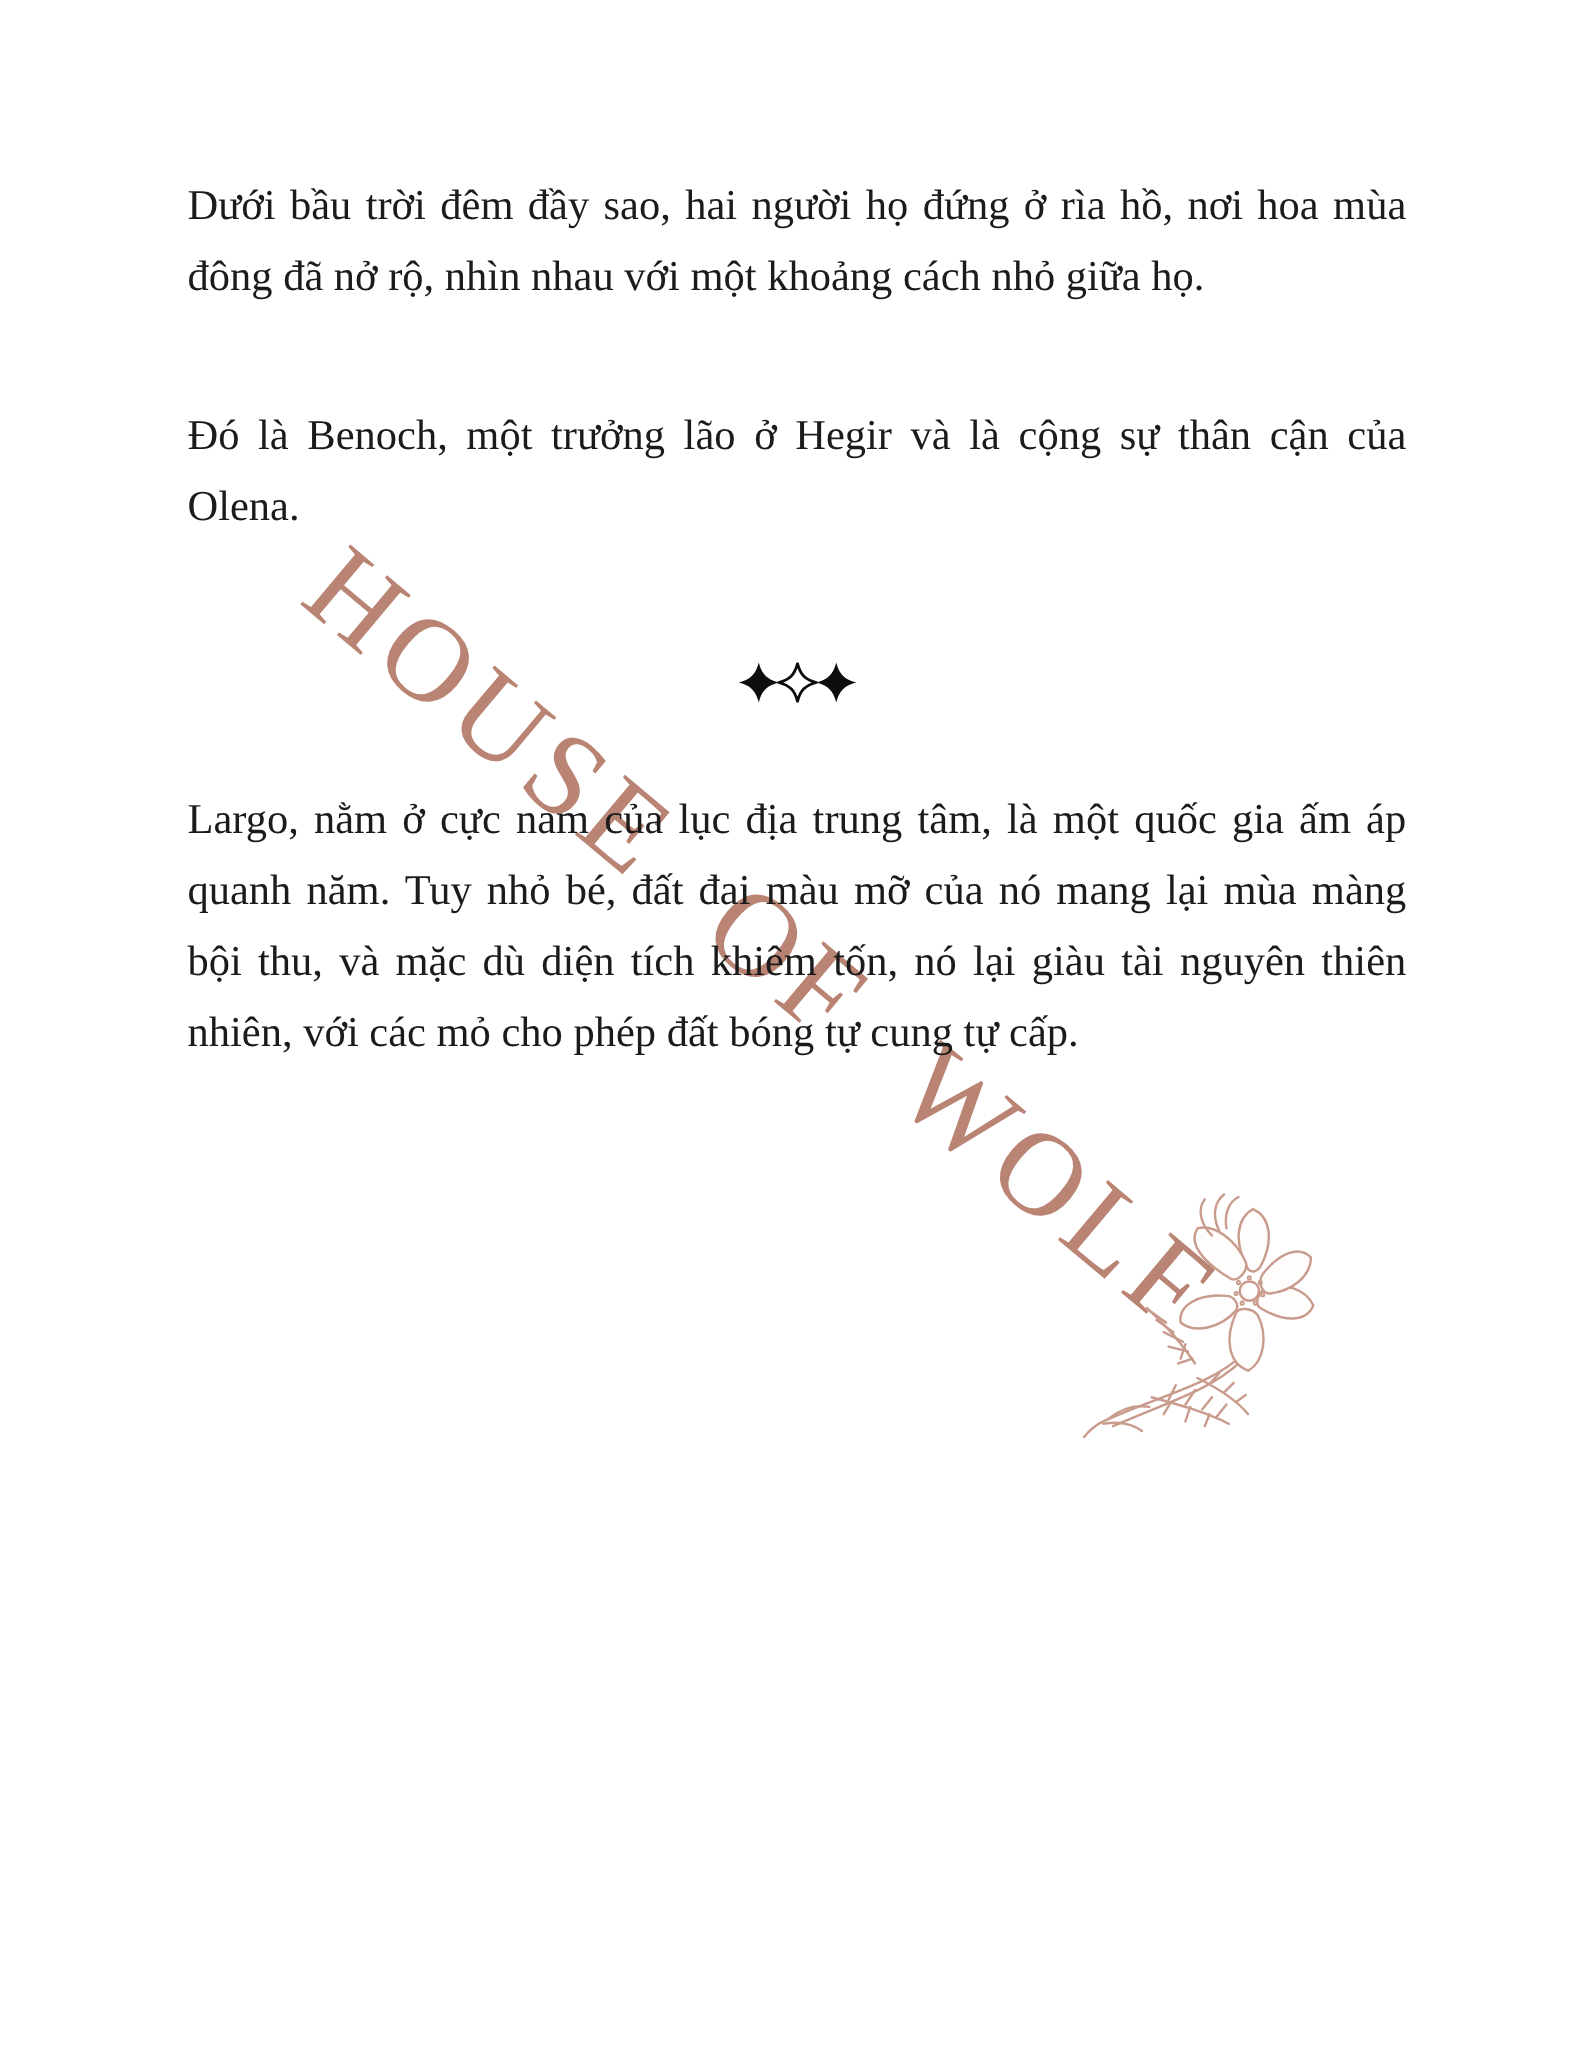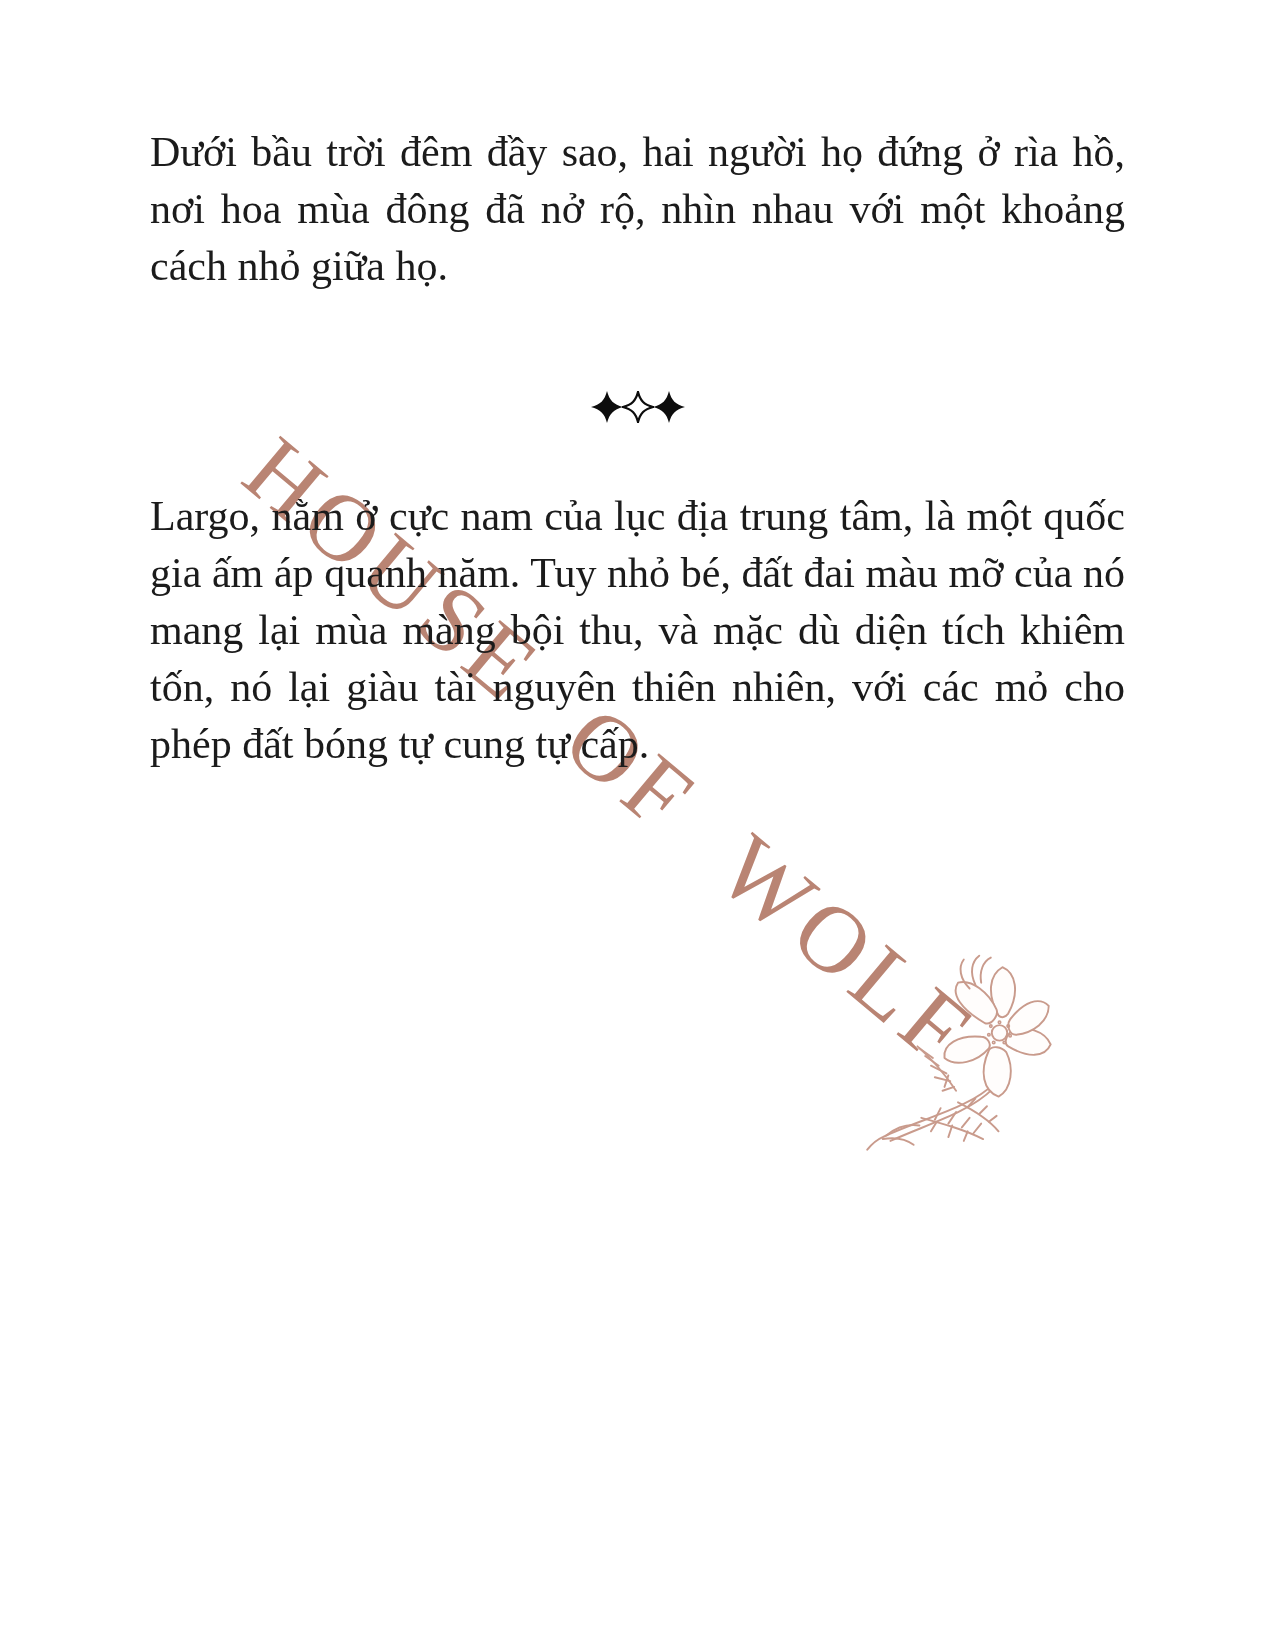--- a/index.html
+++ b/index.html
@@ -37,25 +37,25 @@
   .flower {
     position: absolute;
     left: 858px;
     top: 946px;
     z-index: 2;
   }
   
   .content {
     position: absolute;
     left: 150px;
-    top: 124px;
+    top: 136px;
     width: 975px;
     z-index: 3;
     color: #1b1b1b;
-    font-size: 42px;
+    font-size: 34px;
     line-height: 57px;
     text-align: justify;
   }
   .content p {
     margin: 0 0 70px 0;
   }
   .scene-divider {
     display: flex;
     justify-content: center;
     align-items: center;
@@ -118,20 +118,21 @@
         <path d="M22,200 C34,198 46,200 54,206"></path>
       </g>
     </svg>
   </div>
 
   <div class="content">
 
     <p>Dưới bầu trời đêm đầy sao, hai người họ đứng ở rìa hồ, nơi hoa mùa đông đã nở rộ, nhìn nhau với một khoảng cách nhỏ giữa họ.</p>
 
 
+    <p>Đó là Benoch, một trưởng lão ở Hegir và là cộng sự thân cận của Olena.</p>
 
     <div class="scene-divider">
       <svg width="34" height="34" viewBox="0 0 34 34">
         <path d="M17,1 C19.5,10.5 23.5,14.5 33,17 C23.5,19.5 19.5,23.5 17,33 C14.5,23.5 10.5,19.5 1,17 C10.5,14.5 14.5,10.5 17,1 Z" fill="#0d0d0d"></path>
       </svg>
       <svg width="32" height="32" viewBox="0 0 34 34">
         <path d="M17,1 C19.5,10.5 23.5,14.5 33,17 C23.5,19.5 19.5,23.5 17,33 C14.5,23.5 10.5,19.5 1,17 C10.5,14.5 14.5,10.5 17,1 Z" fill="#ffffff" stroke="#0d0d0d" stroke-width="2.4"></path>
       </svg>
       <svg width="34" height="34" viewBox="0 0 34 34">
         <path d="M17,1 C19.5,10.5 23.5,14.5 33,17 C23.5,19.5 19.5,23.5 17,33 C14.5,23.5 10.5,19.5 1,17 C10.5,14.5 14.5,10.5 17,1 Z" fill="#0d0d0d"></path>

